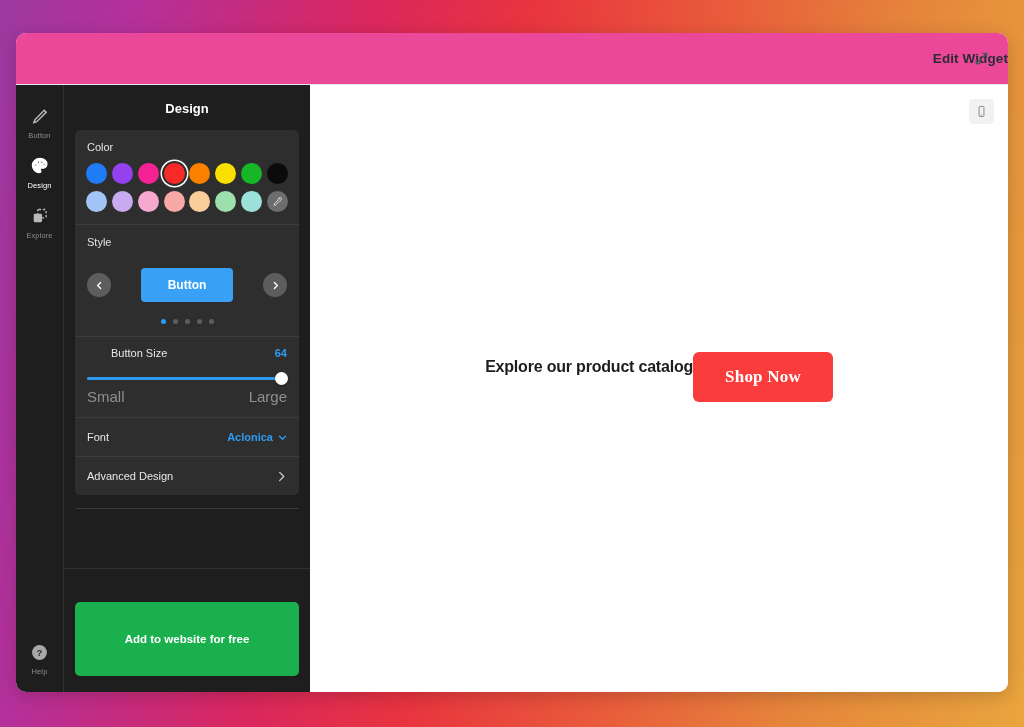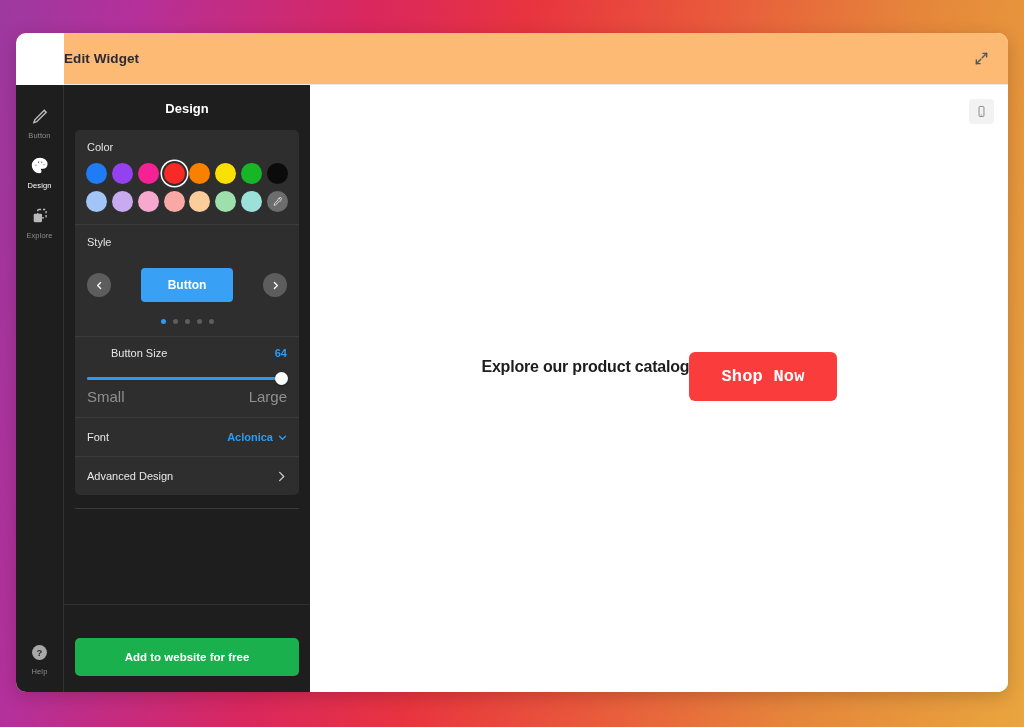--- a/index.html
+++ b/index.html
@@ -35,27 +35,26 @@
     overflow: hidden;
     box-shadow: 0 4px 18px rgba(0,0,0,0.18);
     display: flex;
     flex-direction: column;
   }
 
   
   .titlebar {
     height: 52px;
     flex: 0 0 52px;
-    background: #fdba74;
+    background: #ec4899;
     border-bottom: 1px solid #e8e8e8;
     display: flex;
     align-items: center;
-    justify-content: flex-start;
+    justify-content: flex-end;
     position: relative;
-    margin-left: 48px;
   }
   .titlebar-title {
     font-size: 13.5px;
     font-weight: bold;
     color: #2b2b33;
     letter-spacing: .1px;
   }
   .expand-btn {
     position: absolute;
     right: 14px;
@@ -286,21 +285,21 @@
     padding: 15px 11px 16px 11px;
     border-top: 1px solid #303030;
   }
   .cta {
     display: block;
     width: 100%;
     background: #1ab04e;
     color: #ffffff;
     border: none;
     border-radius: 5px;
-    padding: 13px 0;
+    padding: 31px 0;
     font-size: 11.5px;
     font-weight: bold;
     cursor: pointer;
     font-family: "Liberation Sans", sans-serif;
     margin-top: 18px;
   }
 
   
   .preview {
     flex: 1 1 auto;
@@ -340,21 +339,21 @@
   .preview-cta {
     background: #fa3c3c;
     color: #ffffff;
     border: none;
     border-radius: 6px;
     padding: 15px 32px;
     font-size: 17px;
     font-weight: bold;
     cursor: pointer;
     letter-spacing: .2px;
-    font-family: Liberation Mono, monospace;
+    font-family: Liberation Serif, serif;
   }
 </style>
 </head>
 <body>
 
 <div class="window">
 
   <div class="titlebar">
     <div class="titlebar-title">Edit Widget</div>
     <div class="expand-btn">

